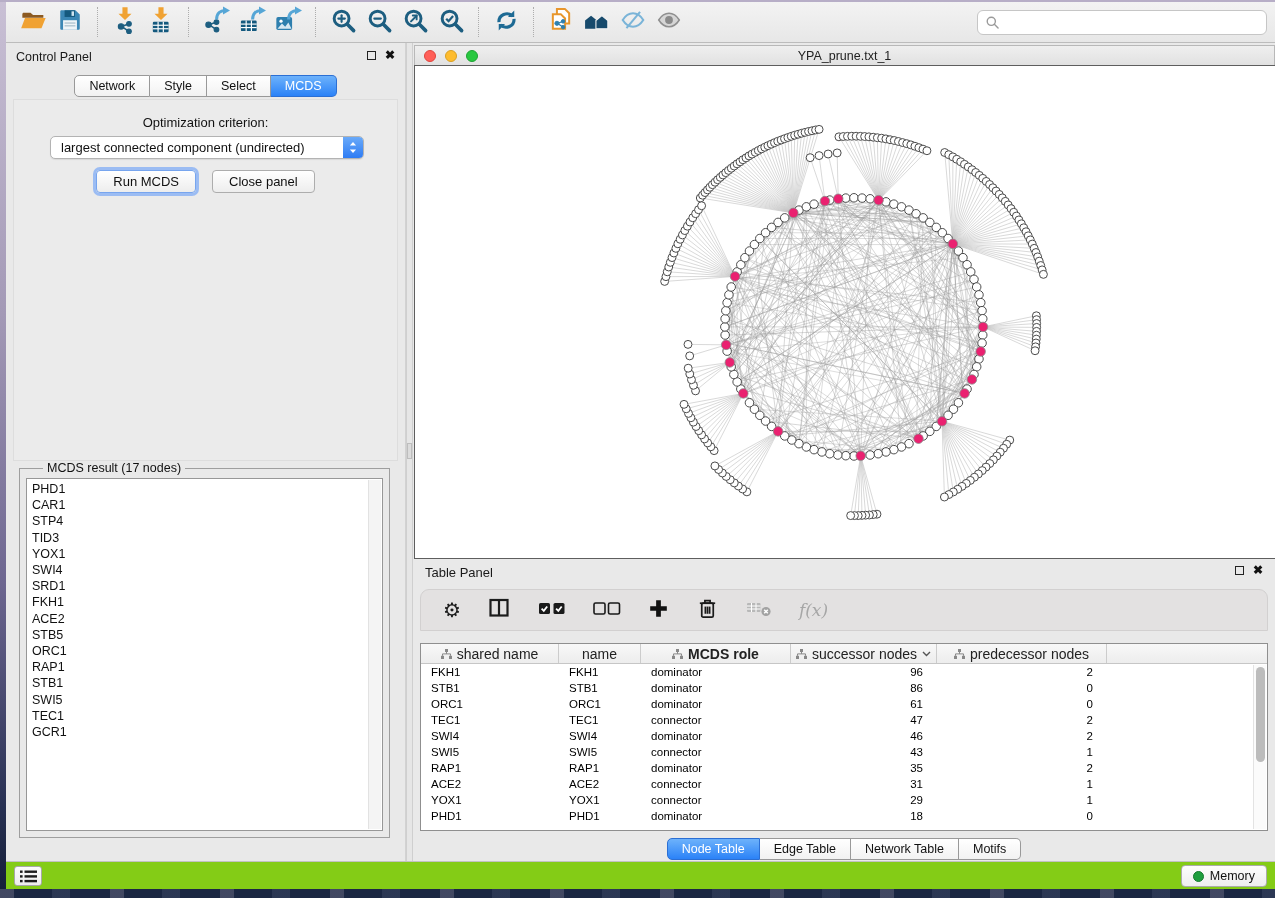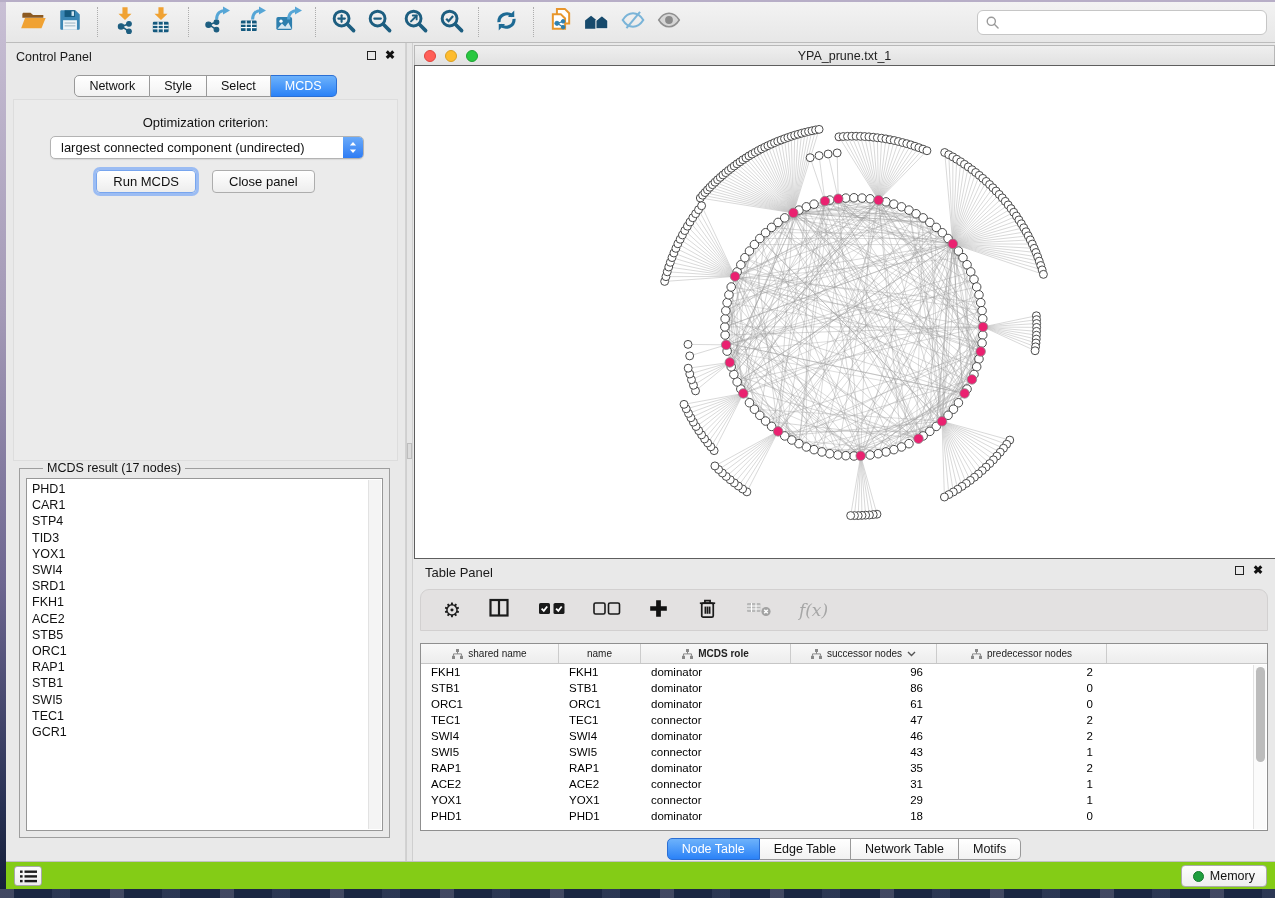--- a/index.html
+++ b/index.html
@@ -85,21 +85,21 @@
   .tp-toolbar { position:absolute; top:30px; left:7px; right:7px; height:42px; background:#e3e1e1;
                 border:1px solid #d2d0d0; border-radius:9px 9px 0 0;
                 display:flex; align-items:center; gap:27px; padding-left:22px; }
   .tp-icon { display:flex; align-items:center; justify-content:center; }
   .fx { font-family:"DejaVu Serif", serif; font-style:italic; font-size:17px; color:#a6a6a6; }
   .gear-glyph { font-size:20px; color:#1c1c1c; line-height:20px; }
 
   .tp-table { position:absolute; left:7px; right:7px; top:84px; height:188px; background:#fff; border:1px solid #8f8f8f; overflow:hidden; }
   .tp-thead { display:flex; height:20px; background:linear-gradient(#f8f8f8,#ededed); border-bottom:1px solid #c6c6c6; }
   .th { display:flex; align-items:center; justify-content:center; gap:5px; border-right:1px solid #cccccc;
-        font-size:10px; color:#222; }
+        font-size:14px; color:#222; }
   .tp-row { display:flex; height:16px; align-items:center; }
   .td { font-size:11.5px; color:#000; white-space:nowrap; overflow:hidden; }
   .td.txt { padding-left:10px; text-align:left; }
   .td.num { padding-right:14px; text-align:right; }
   .tp-vscroll { position:absolute; top:21px; right:1px; bottom:1px; width:13px; background:#fbfbfb; border-left:1px solid #e3e3e3; }
   .tp-vscroll .thumb { position:absolute; top:2px; left:2px; width:9px; height:95px; background:#bcbcbc; border-radius:5px; }
 
   .tp-tabs { position:absolute; left:0; right:0; top:279px; display:flex; justify-content:center; }
 
   

